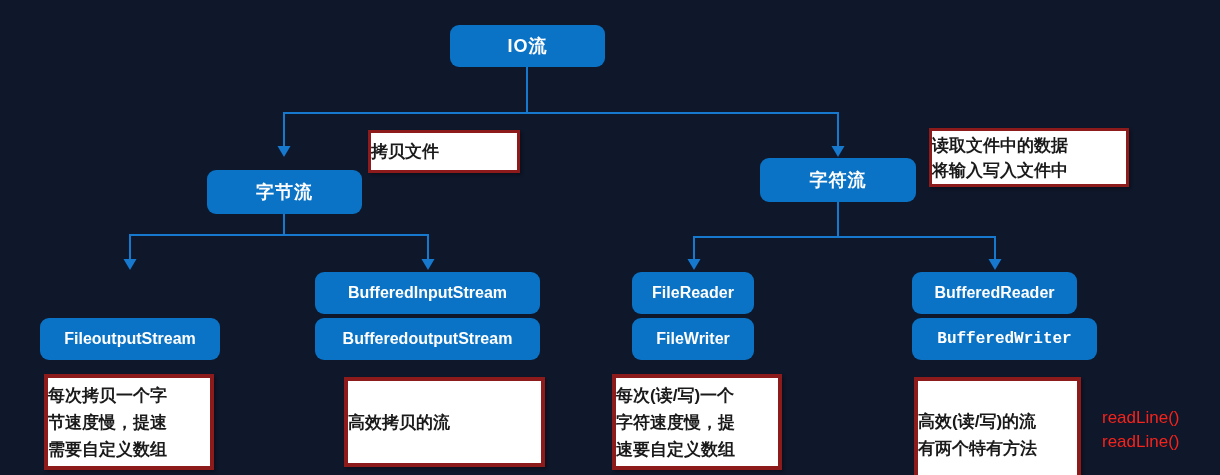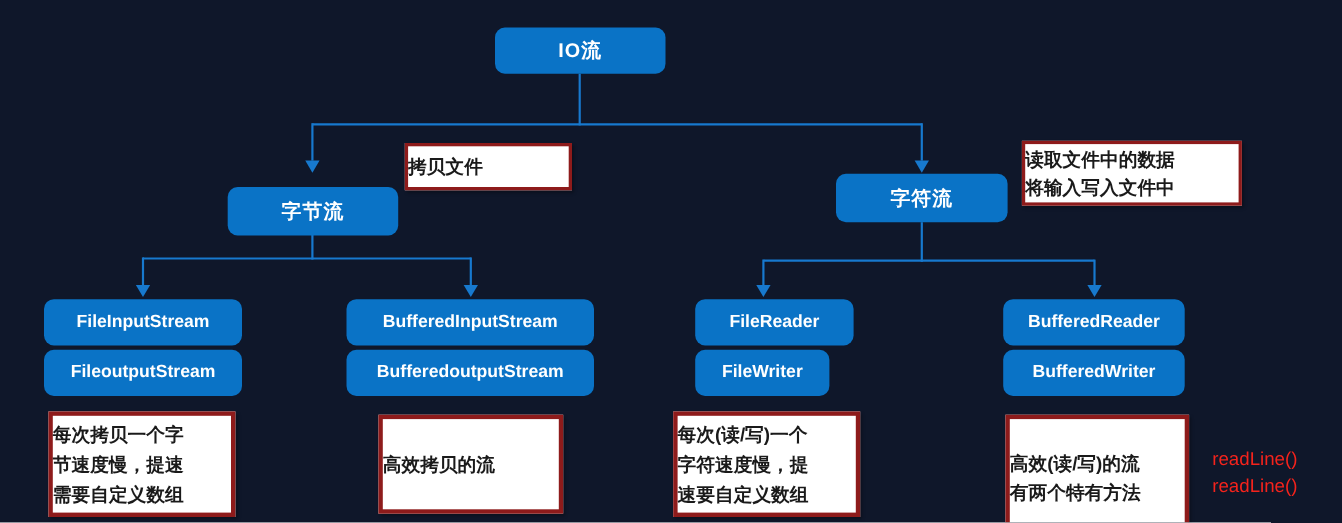--- a/index.html
+++ b/index.html
@@ -43,34 +43,34 @@
     color:var(--annotation-text);
     font-weight:bold;
     font-size:17px;
     text-align:center;
   }
   .annotation--thick{border-width:4px;}
   .annotation .line{display:block;}
   .ann-a1{left:368px;top:130px;width:152px;height:43px;}
   .ann-a2{left:929px;top:128px;width:200px;height:59px;line-height:25px;}
   .ann-a3{left:44px;top:374px;width:170px;height:96px;line-height:27px;}
-  .ann-a4{left:344px;top:377px;width:168px;height:90px;}
+  .ann-a4{left:344px;top:377px;width:201px;height:90px;}
   .ann-a5{left:612px;top:374px;width:170px;height:96px;line-height:27px;}
   .ann-a6{left:914px;top:377px;width:167px;height:115px;line-height:27px;}
   .node-io{left:450px;top:25px;width:155px;height:42px;}
   .node-byte{left:207px;top:170px;width:155px;height:44px;}
   .node-char{left:760px;top:158px;width:156px;height:44px;}
   .node-fis{left:40px;top:272px;width:180px;height:42px;}
   .node-fos{left:40px;top:318px;width:180px;height:42px;}
   .node-bis{left:315px;top:272px;width:225px;height:42px;}
   .node-bos{left:315px;top:318px;width:225px;height:42px;}
-  .node-fr{left:632px;top:272px;width:144px;height:42px;}
+  .node-fr{left:632px;top:272px;width:122px;height:42px;}
   .node-fw{left:632px;top:318px;width:122px;height:42px;}
   .node-br{left:912px;top:272px;width:165px;height:42px;}
-  .node-bw{left:912px;top:318px;width:165px;height:42px;}
+  .node-bw{left:912px;top:318px;width:185px;height:42px;font-family:Liberation Mono, monospace;}
   .side-notes{
     position:absolute;left:1102px;top:406px;
     color:var(--note-red);
     font-size:17px;line-height:24px;
     font-weight:normal;
     white-space:nowrap;
   }
 </style>
 </head>
 <body>
@@ -98,21 +98,20 @@
     <line class="conn" x1="694" y1="236" x2="694" y2="260"></line>
     <polygon class="arrow" points="687.5,259 700.5,259 694,270"></polygon>
     <line class="conn" x1="995" y1="236" x2="995" y2="260"></line>
     <polygon class="arrow" points="988.5,259 1001.5,259 995,270"></polygon>
   </svg>
 
   <div class="node node--cn node-io">IO流</div>
   <div class="node node--cn node-byte">字节流</div>
   <div class="node node--cn node-char">字符流</div>
 
-  <div class="node node--en node-fis">FileInputStream</div>
   <div class="node node--en node-fos">FileoutputStream</div>
   <div class="node node--en node-bis">BufferedInputStream</div>
   <div class="node node--en node-bos">BufferedoutputStream</div>
   <div class="node node--en node-fr">FileReader</div>
   <div class="node node--en node-fw">FileWriter</div>
   <div class="node node--en node-br">BufferedReader</div>
   <div class="node node--en node-bw">BufferedWriter</div>
 
   <div class="annotation ann-a1">
     <span class="line">拷贝文件</span>

